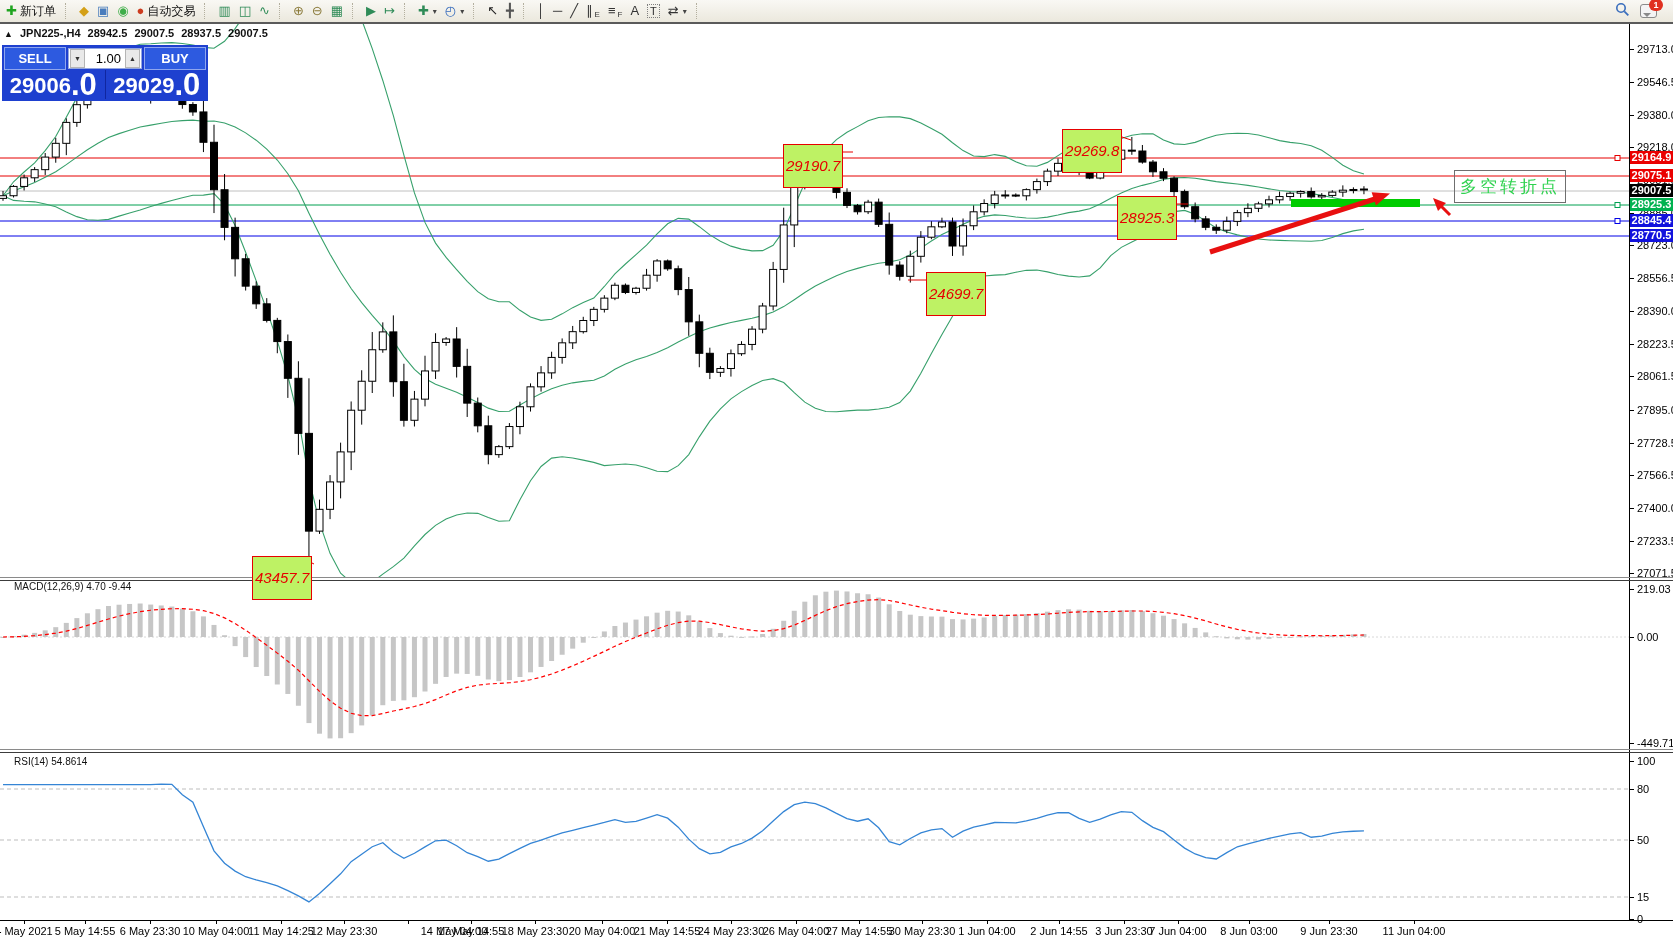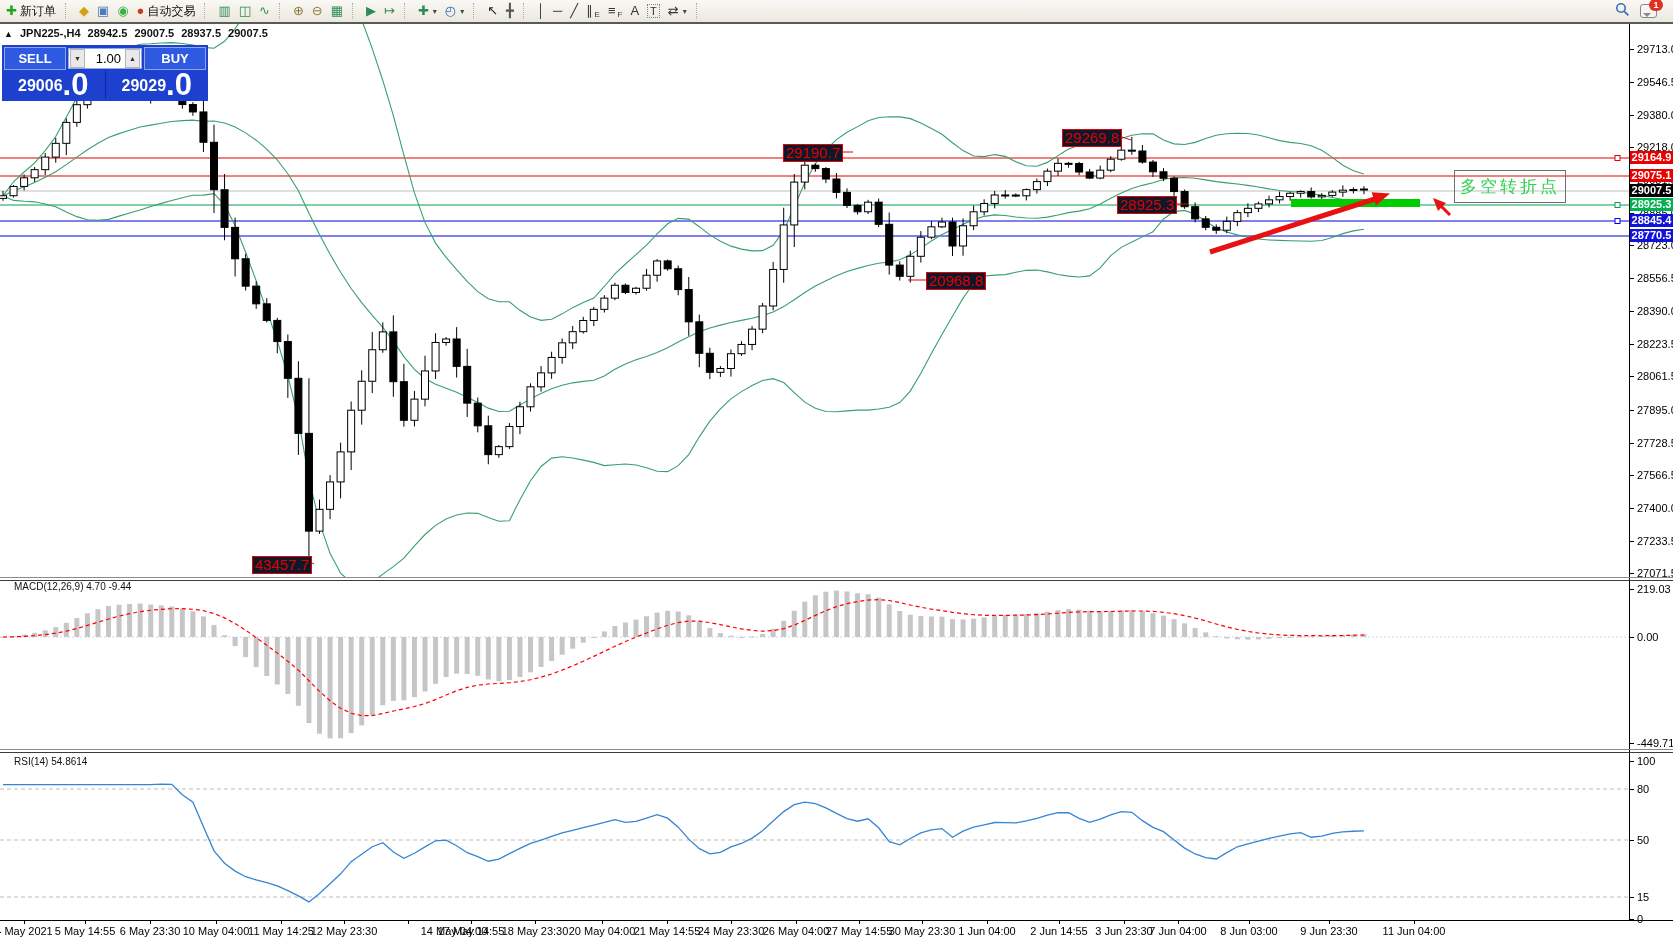--- a/index.html
+++ b/index.html
@@ -37,38 +37,38 @@
   .ptick{position:absolute;left:1637px;width:60px;height:12px;font-size:11px;color:#000;line-height:12px;z-index:4;white-space:nowrap;}
   .ptickmark{position:absolute;left:1629px;width:5px;height:1px;background:#000;z-index:4;}
   .pbadge{position:absolute;left:1630px;width:43px;height:13px;font-size:11px;font-weight:bold;color:#fff;
     text-align:center;line-height:13px;z-index:5;}
   #axis-vline{position:absolute;left:1629px;top:24px;width:1px;height:896px;background:#000;z-index:3;}
   #time-axis-line{position:absolute;left:0;top:920px;width:1673px;height:1px;background:#000;z-index:3;}
   .ttick{position:absolute;top:920px;width:1px;height:4px;background:#000;z-index:4;}
   .tlabel{position:absolute;top:925px;font-size:11px;color:#000;white-space:nowrap;transform:translateX(-50%);z-index:4;}
 
   
-  .callout{position:absolute;border:1px solid #e60000;color:#e60000;background:#0f172a;font-size:15px;
-    line-height:16px;padding:0 2px;z-index:7;white-space:nowrap;}
+  .callout{position:absolute;border:1px solid #e60000;color:#e60000;background:#bef264;font-size:15px;
+    line-height:16px;padding:13px 2px;z-index:7;white-space:nowrap;font-style:italic;}
   #note-box{position:absolute;border:1px solid #6f6f6f;color:#2fd24f;font-size:17px;letter-spacing:3px;
     padding:4px 5px;z-index:7;white-space:nowrap;}
 
   
   #trade-panel{position:absolute;left:2px;top:45px;width:206px;height:56px;background:#1e40cf;z-index:20;}
   .tp-row1{display:flex;height:25px;align-items:center;gap:2px;padding:2px 2px 0 2px;box-sizing:border-box;}
   .tp-btn{flex:0 0 60px;height:21px;background:#2d5ae0;border:1px solid #8fa6ee;color:#fff;font-weight:bold;
     font-size:13px;display:flex;align-items:center;justify-content:center;}
   .vol-box{flex:1;height:21px;background:#fff;border:1px solid #94a7e0;display:flex;align-items:center;box-sizing:border-box;}
   .vol-btn{width:13px;height:17px;background:#e9e9e9;border:1px solid #b5b5b5;font-size:7px;display:flex;
     align-items:center;justify-content:center;color:#333;margin:0 1px;}
   .vol-value{flex:1;text-align:right;padding-right:3px;font-size:13px;color:#000;}
   .tp-row2{display:flex;height:29px;}
   .tp-price{flex:1;display:flex;align-items:flex-end;justify-content:center;color:#fff;padding-bottom:1px;}
   .tp-price.right{border-left:1px solid #1026a0;}
-  .tp-main{font-size:16px;font-weight:bold;line-height:24px;}
+  .tp-main{font-size:22px;font-weight:bold;line-height:24px;}
   .tp-big{font-size:31px;font-weight:bold;line-height:27px;}
 </style>
 </head>
 <body>
 
 <div id="root">
 
   <div id="toolbar">
     <div id="tb-groups" style="display:flex;align-items:center;">
         <div class="tb-group">
@@ -775,17 +775,17 @@
       <div class="tlabel" style="left: 1249px;">8 Jun 03:00</div>
       <div class="ttick" style="left: 1329px;"></div>
       <div class="tlabel" style="left: 1329px;">9 Jun 23:30</div>
       <div class="ttick" style="left: 1414px;"></div>
       <div class="tlabel" style="left: 1414px;">11 Jun 04:00</div>
     </div>
   <div id="callouts">
       <div class="callout" style="left: 783px; top: 144px;">29190.7</div>
       <div class="callout" style="left: 1062px; top: 129px;">29269.8</div>
       <div class="callout" style="left: 1117px; top: 196px;">28925.3</div>
-      <div class="callout" style="left: 926px; top: 272px;">20968.8</div>
+      <div class="callout" style="left: 926px; top: 272px;">24699.7</div>
       <div class="callout" style="left: 252px; top: 556px;">43457.7</div>
     </div>
   <div id="note-box" style="left: 1454px; top: 170px;">多空转折点</div>
 </div>
 
 </body></html>

